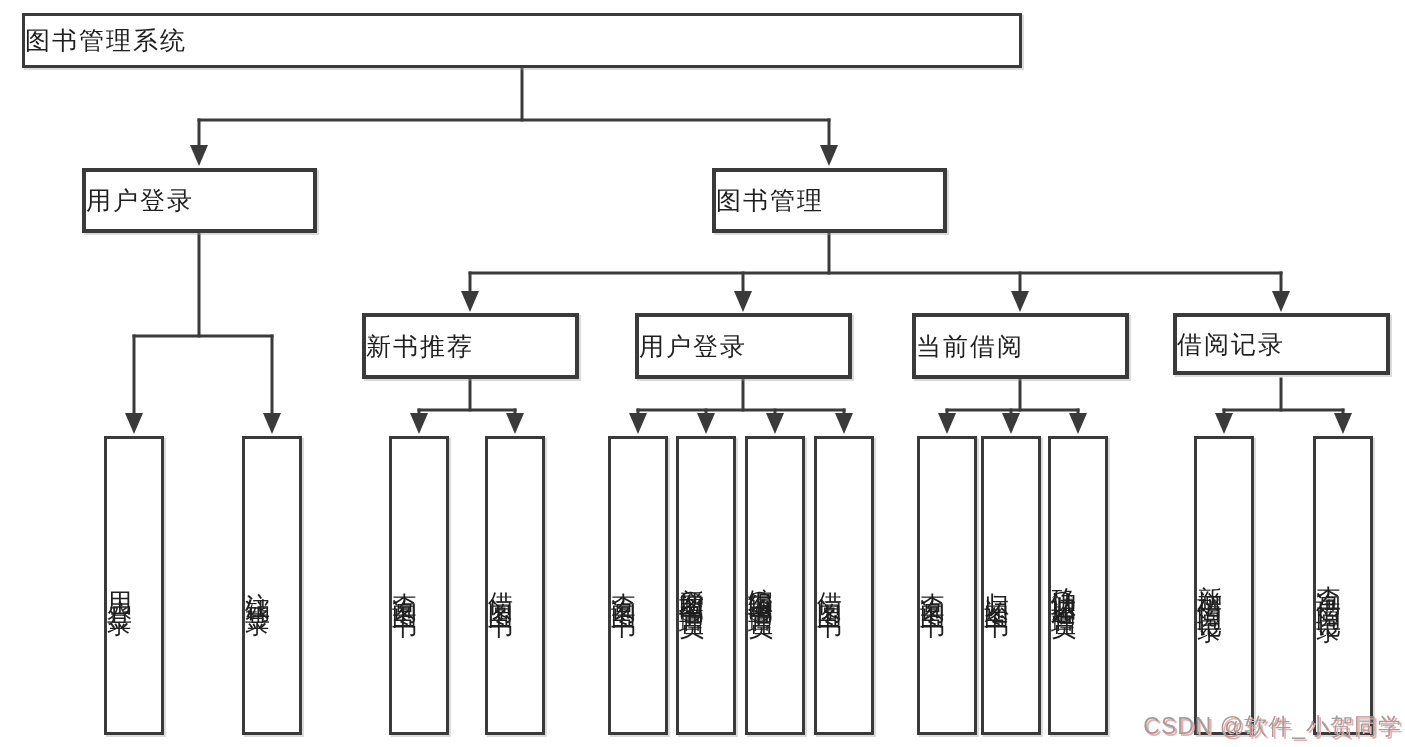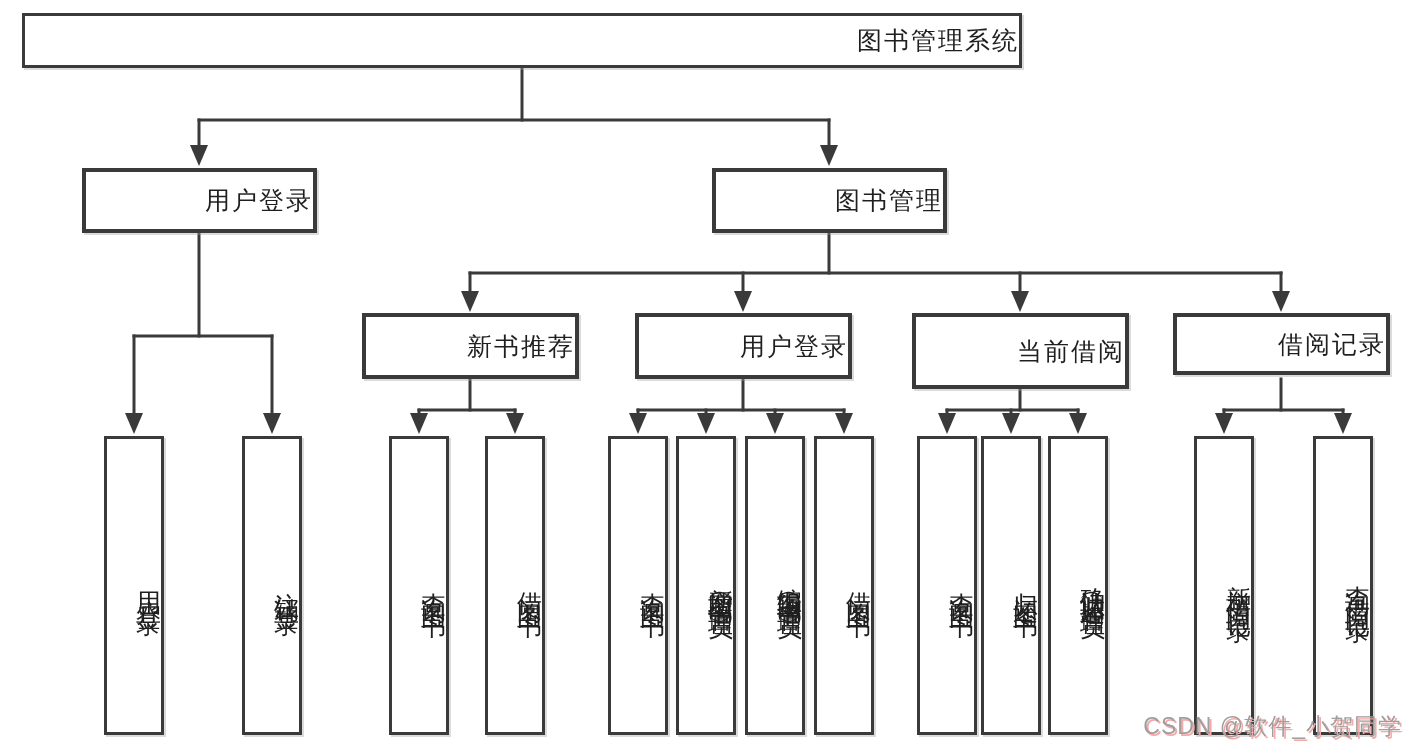--- a/index.html
+++ b/index.html
@@ -18,21 +18,21 @@
     left: 0; top: 0;
     width: 1405px; height: 747px;
     z-index: 1;
   }
   .box {
     position: absolute;
     background: #ffffff;
     border: 3px solid #3a3a3a;
     display: flex;
     align-items: center;
-    justify-content: flex-end;
+    justify-content: flex-start;
     box-shadow: 2px 2px 0 rgba(160,160,160,0.38);
     z-index: 2;
   }
   .lvl { border-width: 4px; }
   .hlabel {
     font-size: 25px;
     letter-spacing: 2px;
     color: #1f1f1f;
     white-space: nowrap;
   }
@@ -136,21 +136,21 @@
   <div class="box lvl" style="left:362px;top:313px;width:217px;height:66px">
     <span class="hlabel">新书推荐</span>
   </div>
 
   <div class="box lvl" style="left:712px;top:168px;width:235px;height:65px">
     <span class="hlabel">图书管理</span>
   </div>
   <div class="box lvl" style="left:635px;top:313px;width:217px;height:66px">
     <span class="hlabel">用户登录</span>
   </div>
-  <div class="box lvl" style="left:912px;top:313px;width:217px;height:76px">
+  <div class="box lvl" style="left:912px;top:313px;width:217px;height:66px">
     <span class="hlabel">当前借阅</span>
   </div>
   <div class="box lvl" style="left:1173px;top:313px;width:217px;height:62px">
     <span class="hlabel">借阅记录</span>
   </div>
 
   <div class="box" style="left:104px;top:436px;width:60px;height:299px">
     <span class="vlabel">用户登录</span>
   </div>
   <div class="box" style="left:242px;top:436px;width:60px;height:299px">

